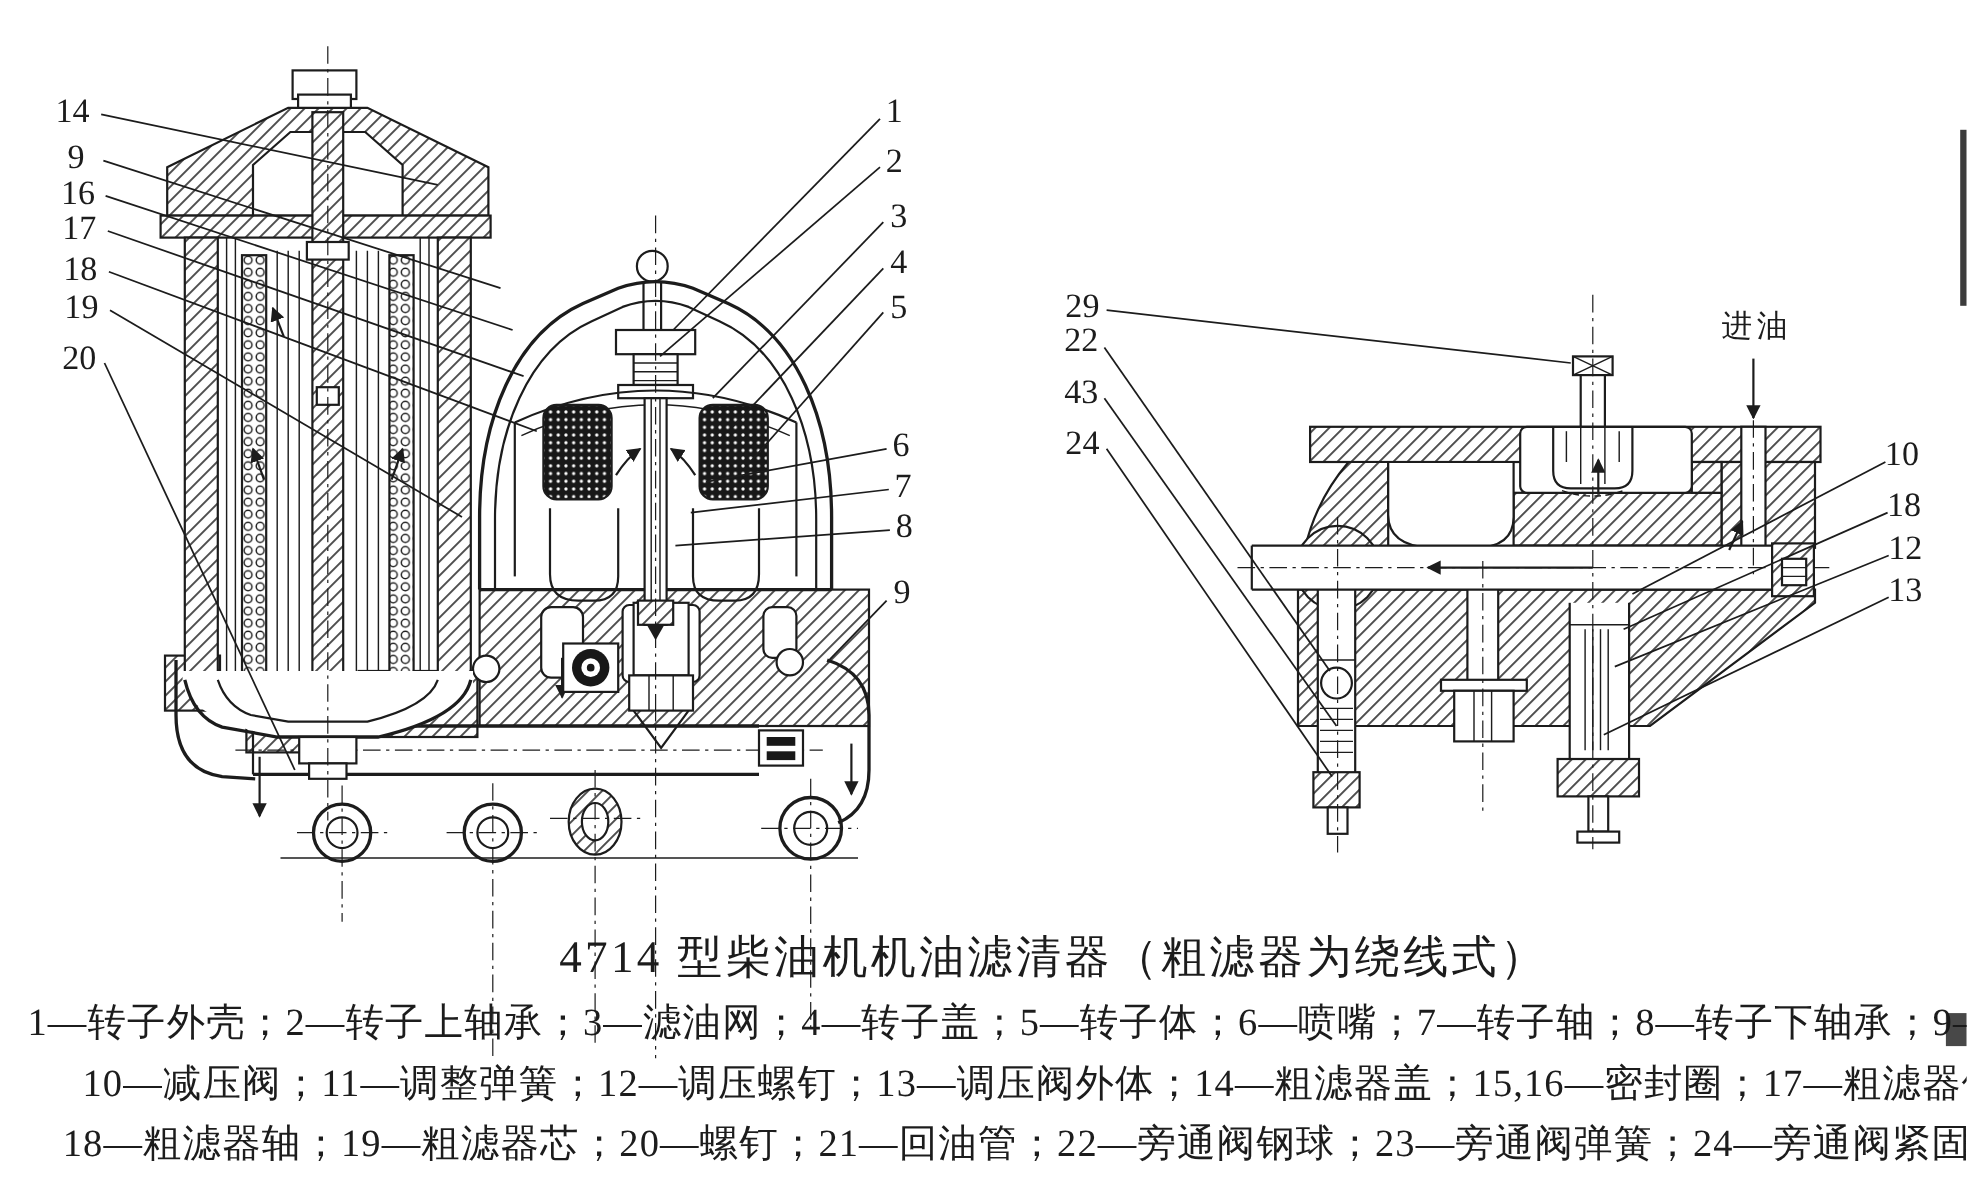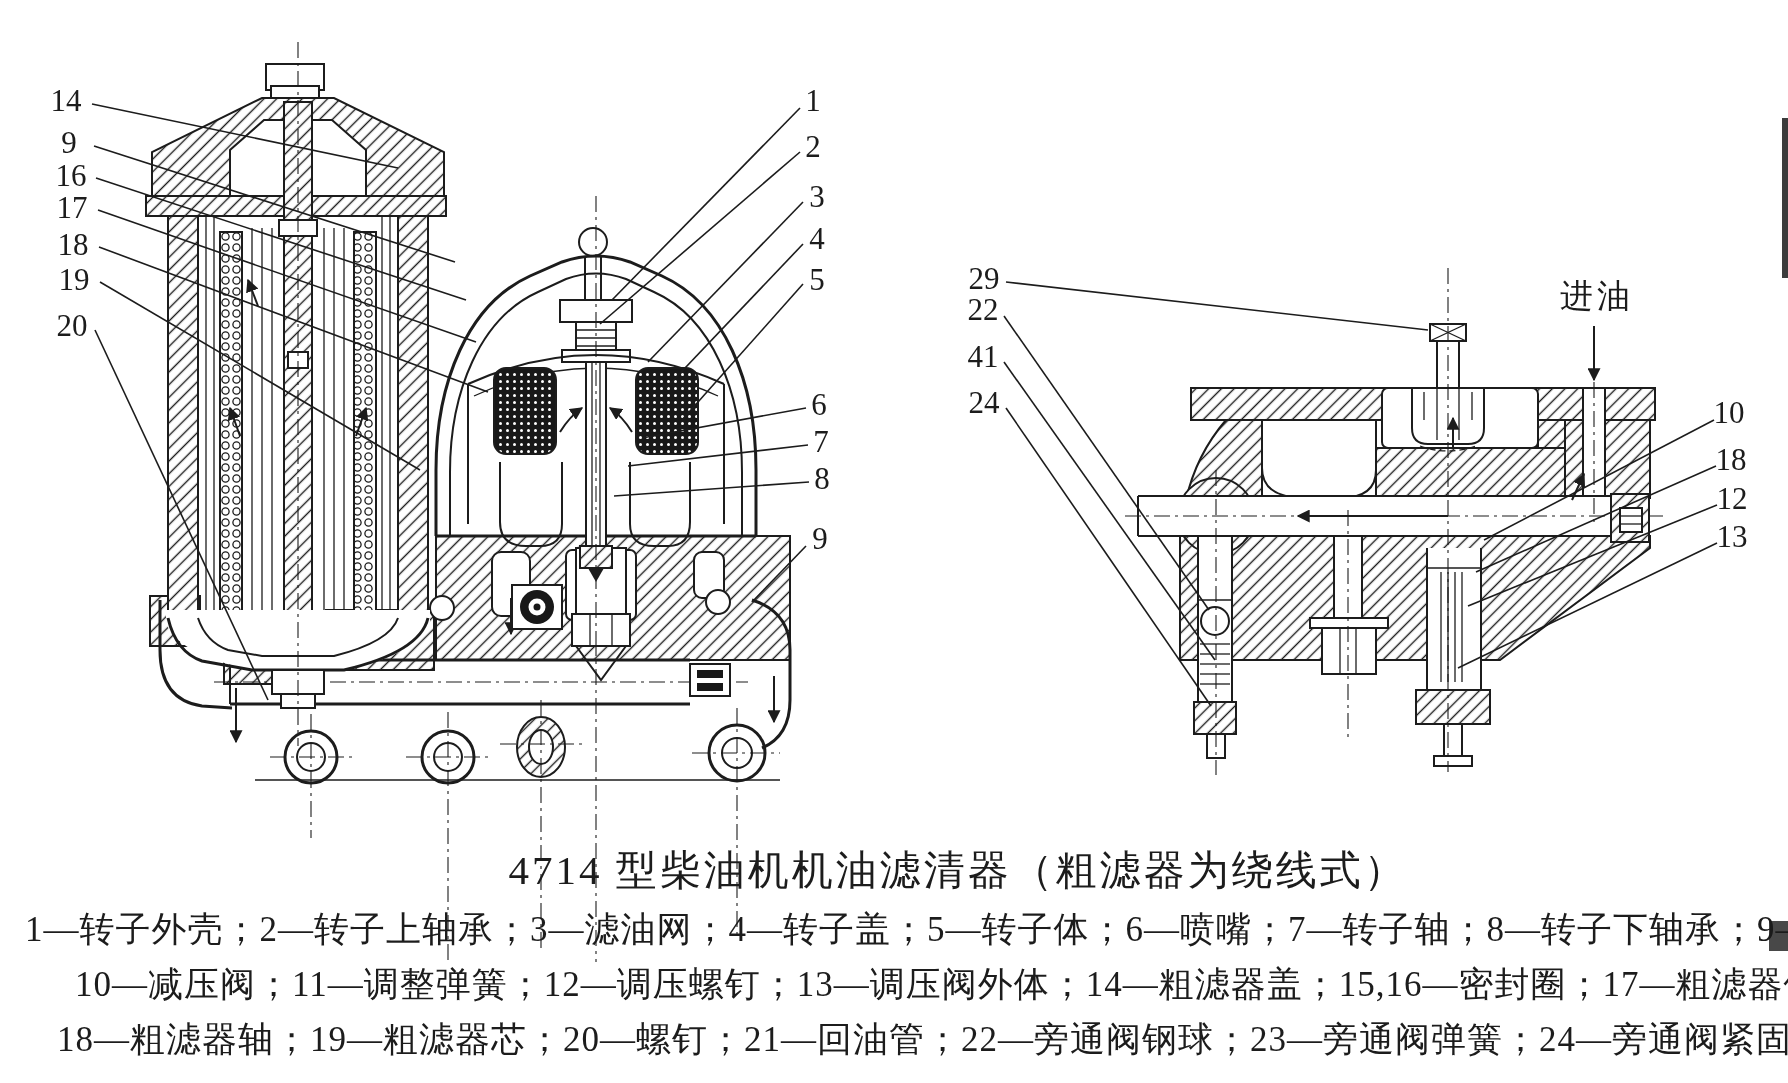--- a/index.html
+++ b/index.html
@@ -15,21 +15,21 @@
   .hat{fill:url(#h);stroke:#1c1c1c;stroke-width:2;}
   .mesh{fill:url(#m);stroke:#1c1c1c;stroke-width:2;}
   .cl {fill:none;stroke:#1c1c1c;stroke-width:1.1;stroke-dasharray:16 5 3 5;}
   .fa {fill:none;stroke:#1c1c1c;stroke-width:2;marker-end:url(#arr);}
   .ld {fill:none;stroke:#1c1c1c;stroke-width:1.6;}
   .dk {fill:#181818;stroke:none;}
   
   .callout{position:absolute;transform:translate(-50%,-50%);font-size:31px;line-height:1;
            white-space:nowrap;z-index:2;}
   #inlet-label{position:absolute;left:1597px;top:296px;transform:translate(-50%,-50%);
-           font-size:33px;letter-spacing:4px;white-space:nowrap;z-index:2;}
+           font-size:28px;letter-spacing:4px;white-space:nowrap;z-index:2;}
   #caption{position:absolute;left:958px;top:843px;transform:translateX(-50%);
            font-size:41px;letter-spacing:3px;white-space:nowrap;z-index:2;}
   .legend-line{position:absolute;font-size:35px;letter-spacing:1px;white-space:nowrap;z-index:2;}
   #lg1{left:25px;top:906px;}
   #lg2{left:75px;top:961px;}
   #lg3{left:57px;top:1016px;}
   .artifact{position:absolute;background:#1a1a1a;z-index:3;}
   #artifact-strip{left:1782px;top:118px;width:6px;height:160px;opacity:.85;}
   #artifact-blob{left:1769px;top:921px;width:19px;height:30px;opacity:.8;}
 </style>
@@ -334,21 +334,21 @@
       <span class="callout" style="left: 813px; top: 146px;">2</span>
       <span class="callout" style="left: 817px; top: 196px;">3</span>
       <span class="callout" style="left: 817px; top: 238px;">4</span>
       <span class="callout" style="left: 817px; top: 279px;">5</span>
       <span class="callout" style="left: 819px; top: 404px;">6</span>
       <span class="callout" style="left: 821px; top: 441px;">7</span>
       <span class="callout" style="left: 822px; top: 478px;">8</span>
       <span class="callout" style="left: 820px; top: 538px;">9</span>
       <span class="callout" style="left: 984px; top: 278px;">29</span>
       <span class="callout" style="left: 983px; top: 309px;">22</span>
-      <span class="callout" style="left: 983px; top: 356px;">41</span>
+      <span class="callout" style="left: 983px; top: 356px;">43</span>
       <span class="callout" style="left: 984px; top: 402px;">24</span>
       <span class="callout" style="left: 1729px; top: 412px;">10</span>
       <span class="callout" style="left: 1731px; top: 459px;">18</span>
       <span class="callout" style="left: 1732px; top: 498px;">12</span>
       <span class="callout" style="left: 1732px; top: 536px;">13</span>
     </div>
 
   <span id="inlet-label">进油</span>
 
   <div id="caption">4714 型柴油机机油滤清器（粗滤器为绕线式）</div>

